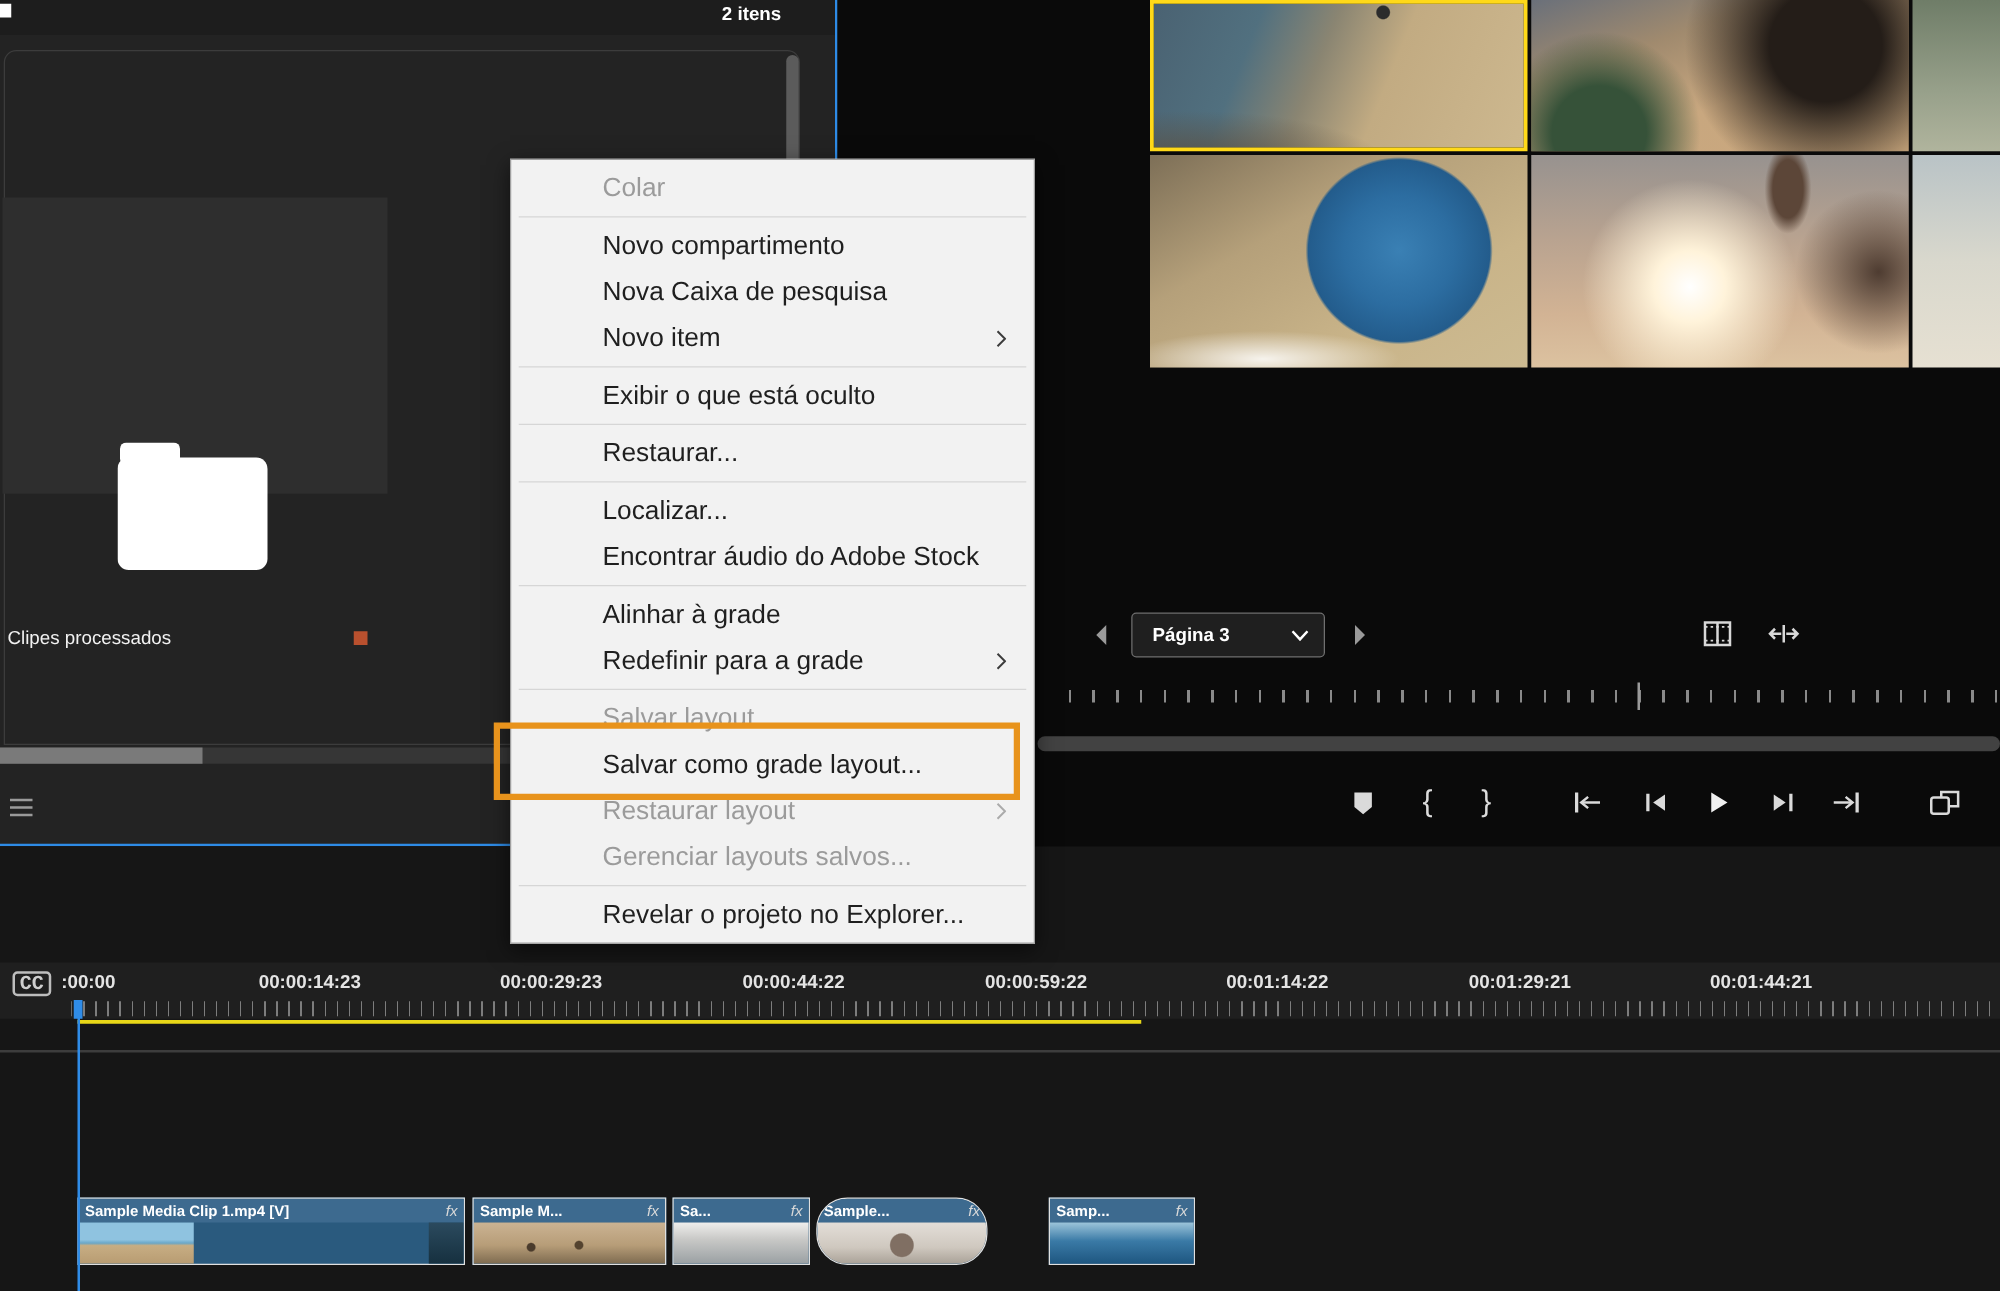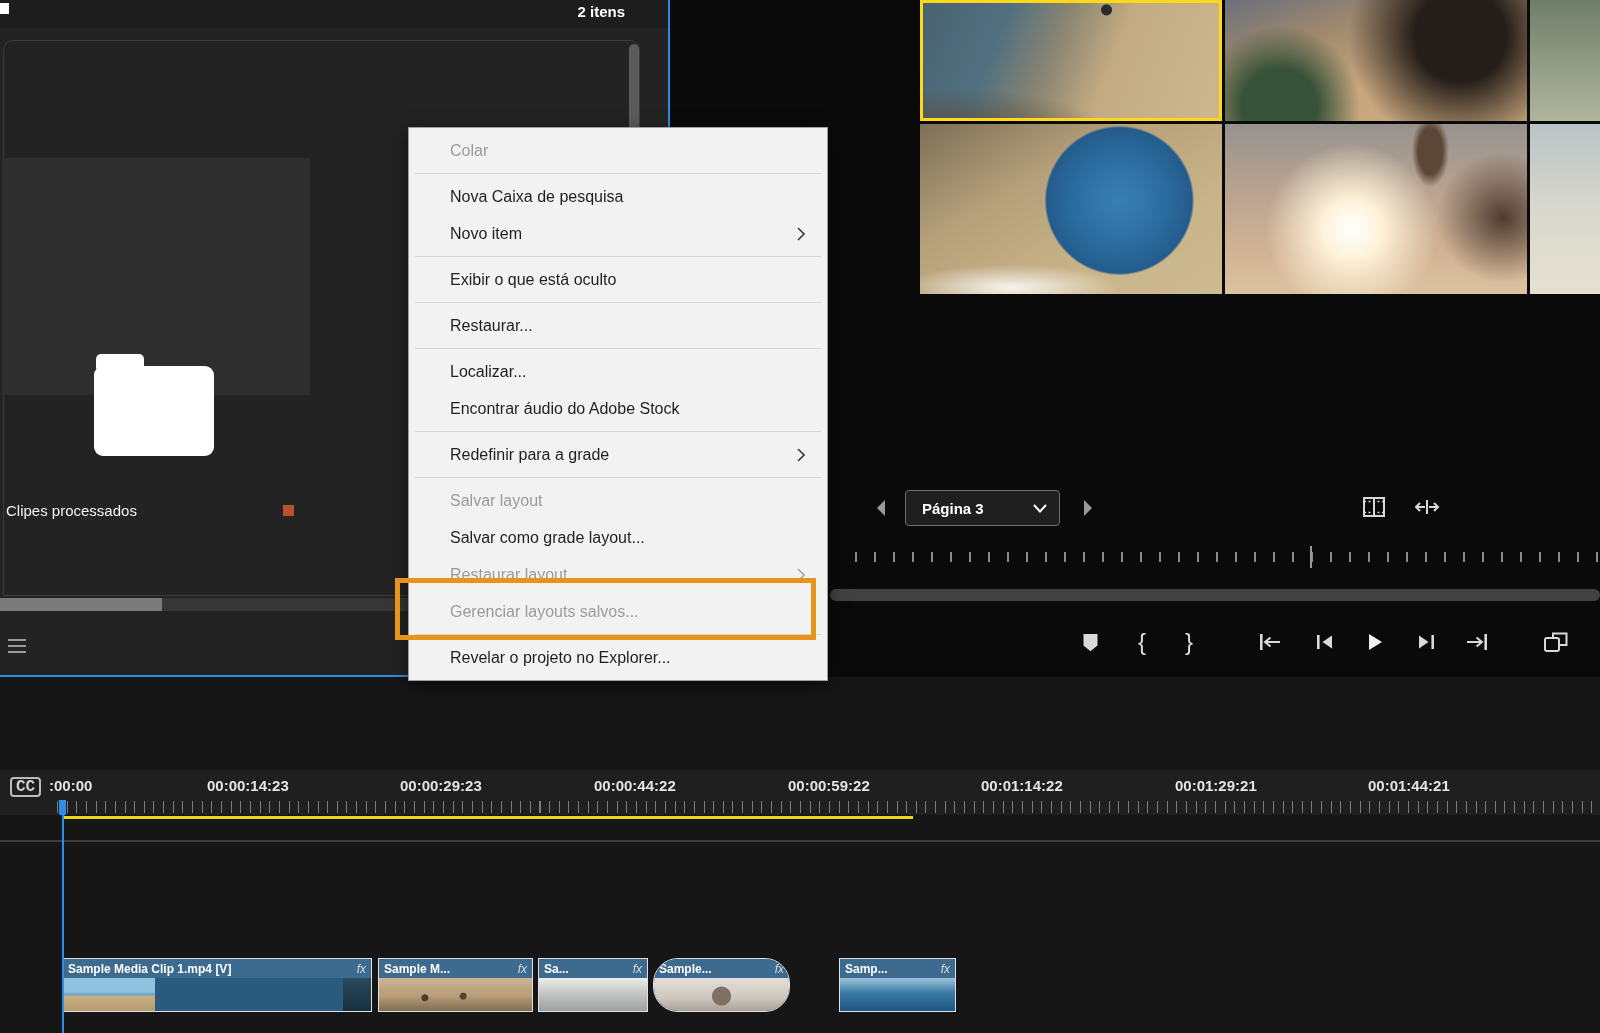--- a/index.html
+++ b/index.html
@@ -100,22 +100,22 @@
     linear-gradient(180deg,#cbb393 0%,#b79d78 55%,#7e6b50 100%);}
   .body-3{background:linear-gradient(180deg,#efeeec 0%,#c9c9c7 40%,#9aa0a3 100%);}
   .body-4{background:
     radial-gradient(circle at 50% 55%, #806f63 0 9px, rgba(128,111,99,0) 10px),
     linear-gradient(180deg,#e3ded8 0%,#cfc8bf 60%,#aaa298 100%);}
   .body-5{background:linear-gradient(180deg,#9cc4da 0%,#3a7aa6 45%,#1e5680 100%);}
 
   
   .ctx{position:absolute;left:408px;top:127px;width:420px;background:#f2f2f2;border:1px solid #a0a0a0;
     box-shadow:0 5px 16px rgba(0,0,0,.55);padding:4px 0;z-index:10;}
-  .mi{position:relative;height:37px;display:flex;align-items:center;padding-left:41px;
-    font-size:16px;color:#1f1f1f;}
+  .mi{position:relative;height:37px;display:flex;align-items:center;padding-left:57px;
+    font-size:21px;color:#1f1f1f;margin-left:16px;}
   .mi.disabled{color:#9b9b9b;}
   .mi-arrow{position:absolute;right:22px;top:50%;transform:translateY(-50%);}
   .sep{height:1px;background:#d6d6d6;margin:4px 6px;}
 
   .annotation{position:absolute;left:395px;top:578px;width:421px;height:62px;
     border:5px solid #e8931c;z-index:20;pointer-events:none;}
 </style>
 </head>
 <body>
 
@@ -296,20 +296,23 @@
     <div class="playhead-line"></div>
     <div class="playhead-head"></div>
   </section>
 
   <div class="ctx">
     <div class="mi disabled">
       <span>Colar</span>
     </div>
     <div class="sep"></div>
     <div class="mi">
+      <span>Novo compartimento</span>
+    </div>
+    <div class="mi">
       <span>Nova Caixa de pesquisa</span>
     </div>
     <div class="mi">
       <span>Novo item</span>
       <svg class="mi-arrow" width="8" height="14" viewBox="0 0 8 14">
         <path d="M1 1 L7 7 L1 13" fill="none" stroke="#3c3c3c" stroke-width="1.6"></path>
       </svg>
     </div>
     <div class="sep"></div>
     <div class="mi">
@@ -320,20 +323,23 @@
       <span>Restaurar...</span>
     </div>
     <div class="sep"></div>
     <div class="mi">
       <span>Localizar...</span>
     </div>
     <div class="mi">
       <span>Encontrar áudio do Adobe Stock</span>
     </div>
     <div class="sep"></div>
+    <div class="mi">
+      <span>Alinhar à grade</span>
+    </div>
     <div class="mi">
       <span>Redefinir para a grade</span>
       <svg class="mi-arrow" width="8" height="14" viewBox="0 0 8 14">
         <path d="M1 1 L7 7 L1 13" fill="none" stroke="#3c3c3c" stroke-width="1.6"></path>
       </svg>
     </div>
     <div class="sep"></div>
     <div class="mi disabled">
       <span>Salvar layout</span>
     </div>

